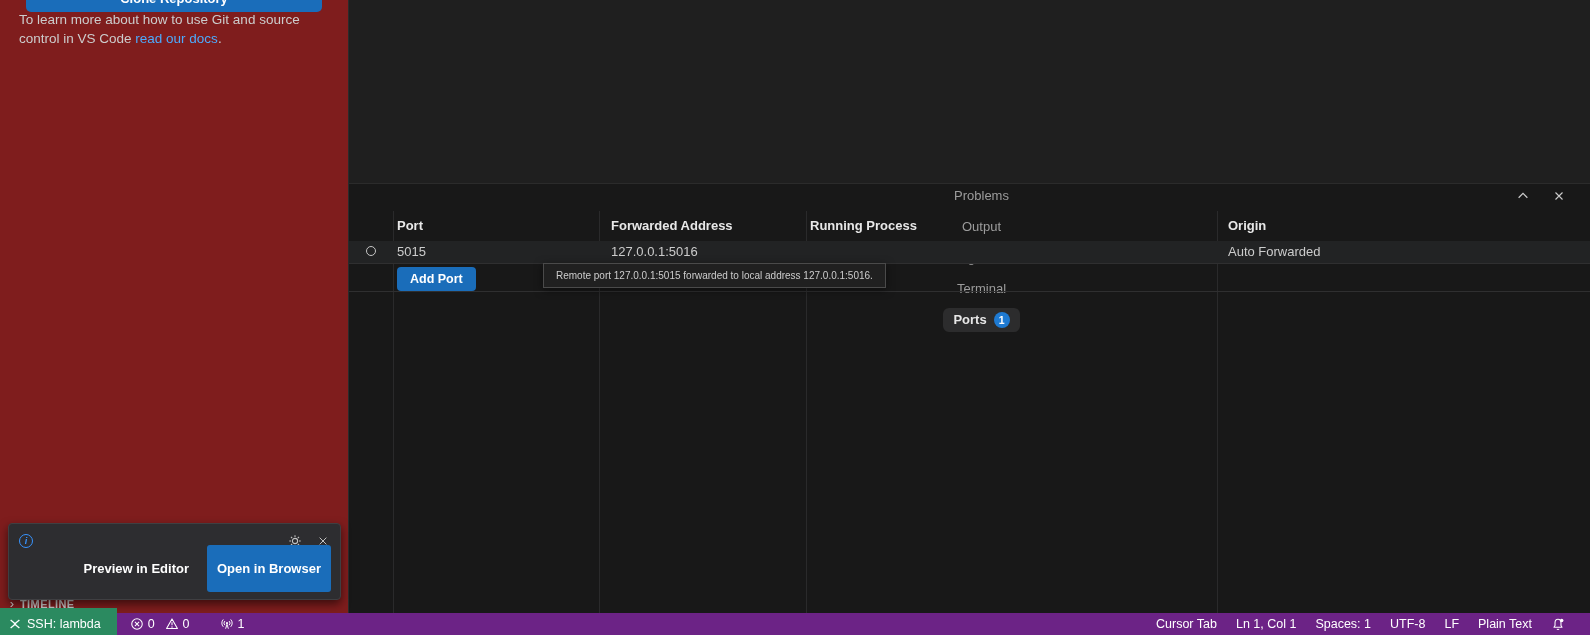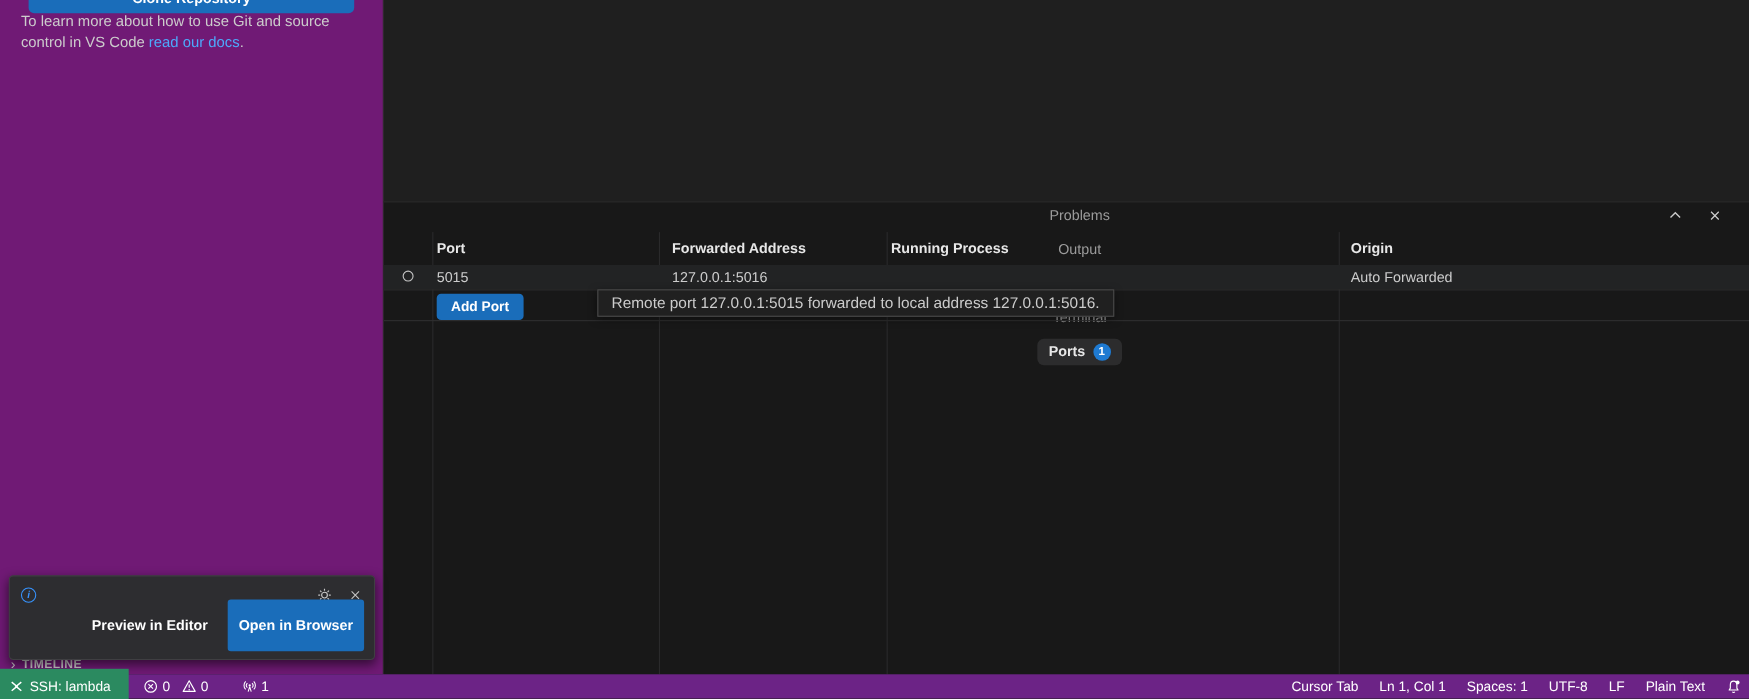--- a/index.html
+++ b/index.html
@@ -2,21 +2,21 @@
 <html><head>
 <meta charset="utf-8">
 <style>
   * { margin:0; padding:0; box-sizing:border-box; }
   html,body { width:1590px; height:635px; overflow:hidden; background:#1f1f1f;
               font-family:"Liberation Sans", sans-serif; }
   .root { position:absolute; inset:0; width:1590px; height:635px; color:#cccccc; font-size:13px; }
 
   
   .sidebar { position:absolute; left:0; top:0; width:349px; height:613px;
-             background:#701a75; border-right:1px solid #2b2b2b; }
+             background:#7f1d1d; border-right:1px solid #2b2b2b; }
   .clone-btn { position:absolute; left:26px; top:-15px; width:296px; height:27px;
                background:#1a6dba; border:none; border-radius:5px; color:#ffffff;
                font-size:13px; font-weight:600; text-align:center; line-height:27px;
                font-family:"Liberation Sans", sans-serif; cursor:pointer; }
   .docs-para { position:absolute; left:19px; top:11px; width:305px;
                font-size:13.5px; line-height:18.5px; color:#cccccc; }
   .link { color:#4daafc; cursor:pointer; text-decoration:none; }
   .timeline-row { position:absolute; left:0; top:594px; width:348px; height:19px;
                   display:flex; align-items:center; color:#cccccc; }
   .timeline-chevron { width:16px; text-align:center; margin-left:4px; font-size:13px; color:#cccccc; }
@@ -44,21 +44,21 @@
   .row-highlight { position:absolute; left:0; top:57px; width:100%; height:22px; background:#222324; }
   .cell { position:absolute; font-size:13px; color:#cccccc; }
   .port-circle { position:absolute; left:17px; top:62px; width:10px; height:10px;
                  border:1.4px solid #c5c5c5; border-radius:50%; }
   .add-port-btn { position:absolute; left:48px; top:83px; height:24px; padding:0 13px;
                   background:#1a6dba; color:#ffffff; border:none; border-radius:4px;
                   font-size:12.5px; font-weight:700; line-height:20px; cursor:pointer;
                   font-family:"Liberation Sans", sans-serif; }
   .port-tooltip { position:absolute; left:194px; top:79px; height:25px; padding:0 12px;
                   background:#202020; border:1px solid #4a4a4a; color:#cccccc;
-                  font-size:14px; line-height:23px; white-space:nowrap;
+                  font-size:10px; line-height:23px; white-space:nowrap;
                   box-shadow:0 2px 8px rgba(0,0,0,0.5); }
 
   
   .toast { position:absolute; left:8px; top:523px; width:333px; height:77px;
            background:#2d2d30; border:1px solid #3f3f42; border-radius:4px;
            box-shadow:0 4px 10px rgba(0,0,0,0.55); z-index:5; }
   .toast-msg-row { position:absolute; left:10px; top:8px; right:8px; display:flex; }
   .info-icon { width:14px; height:14px; border:1.3px solid #3794ff; border-radius:50%;
                color:#3794ff; font-size:9px; font-weight:700; text-align:center;
                line-height:13px; margin-top:2px; flex:none; font-style:italic; }
@@ -75,21 +75,21 @@
                  font-family:"Liberation Sans", sans-serif; }
 
   
   .statusbar { position:absolute; left:0; top:613px; width:1590px; height:22px;
                background:#6c2386; color:#ffffff; display:flex; align-items:center;
                font-size:12.5px; z-index:6; }
   .remote-chip { height:32px; background:#2b8a60; display:flex; align-items:center;
                  padding:0 16px 0 8px; gap:5px; cursor:pointer; font-weight:400; }
   .sb-item { display:flex; align-items:center; gap:4px; padding:0 5px; cursor:pointer; white-space:nowrap; }
   .sb-left { display:flex; align-items:center; margin-left:8px; gap:6px; }
-  .sb-right { margin-left:auto; display:flex; align-items:center; gap:9px; padding-right:2px; }
+  .sb-right { margin-left:auto; display:flex; align-items:center; gap:9px; padding-right:20px; }
   .sb-icon { display:inline-flex; width:14px; height:14px; align-items:center; justify-content:center; }
   svg { display:block; }
 </style>
 </head>
 <body>
 
 <div class="root">
 
   <div class="sidebar">
     <button class="clone-btn">Clone Repository</button>

